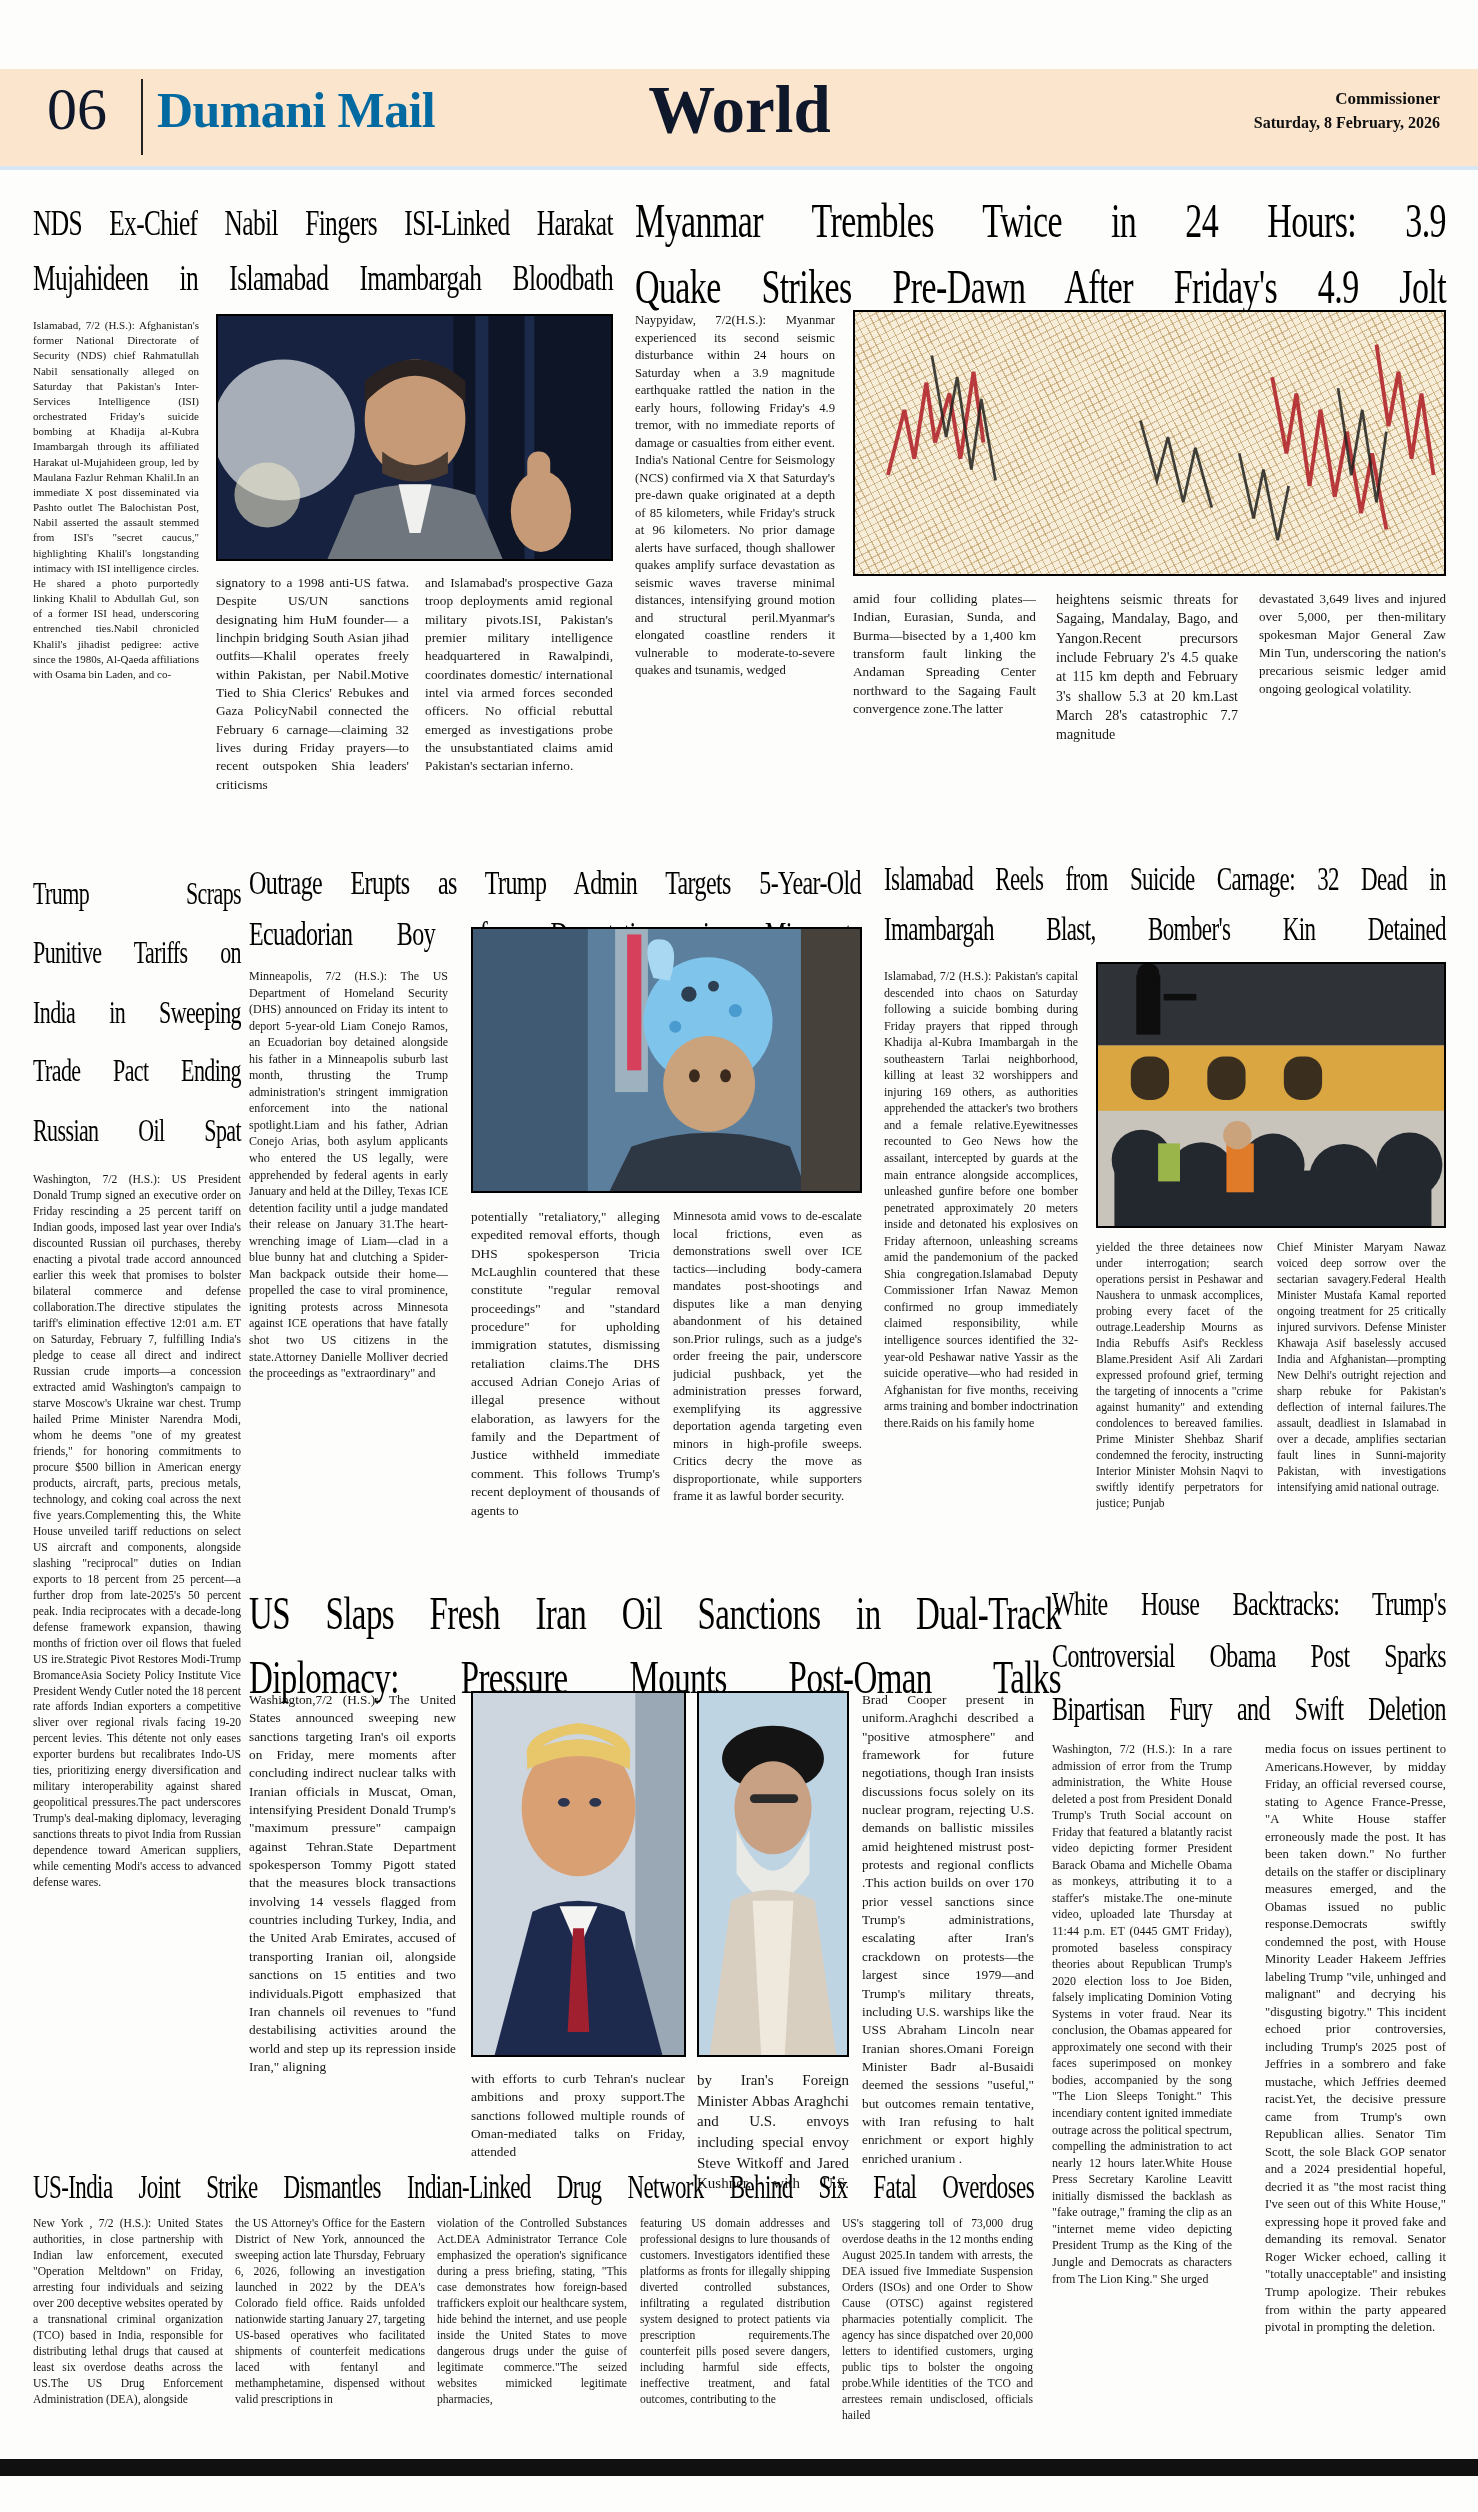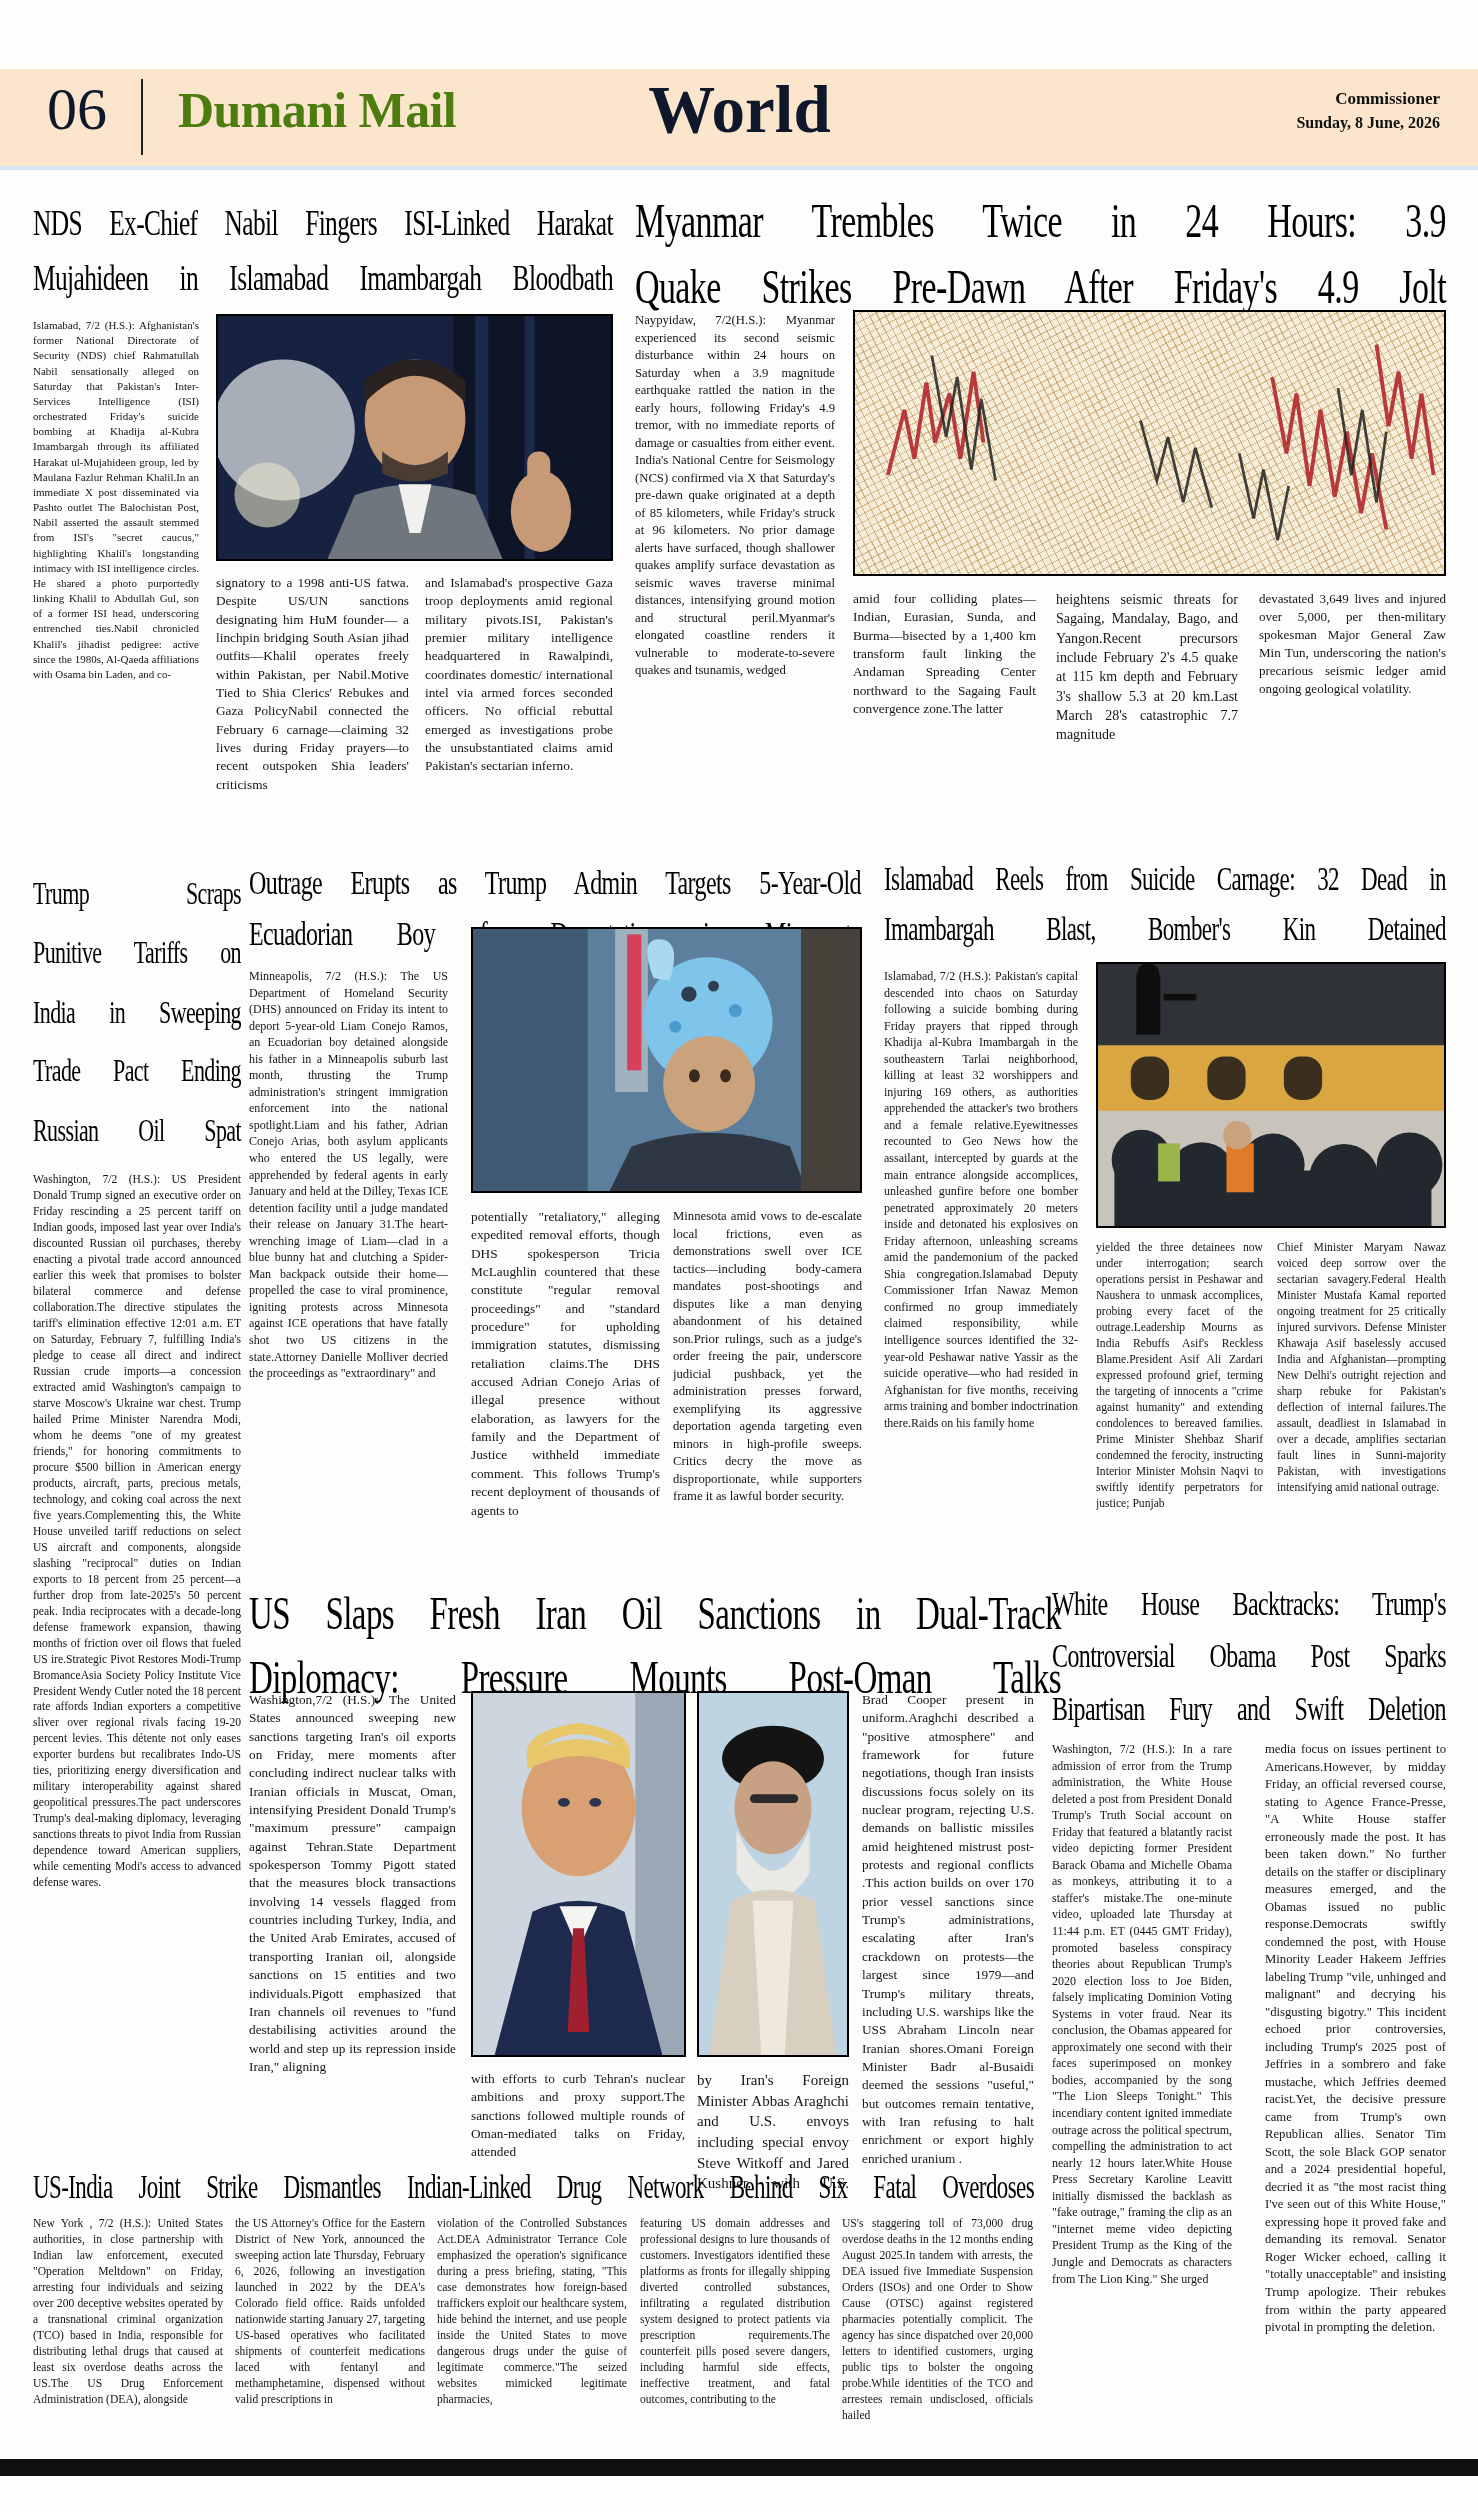--- a/index.html
+++ b/index.html
@@ -2,21 +2,21 @@
 <html style="font-size:8.8px"><head>
 <meta charset="utf-8">
 <style>
   html,body{margin:0;padding:0;background:#e8e8e8;}
   #page{position:relative;width:1479px;height:2512px;background:#fdfdfb;overflow:hidden;
         font-family:"Liberation Serif","DejaVu Serif",serif;color:#131313;}
   .abs{position:absolute;box-sizing:border-box;}
   
   #band{background:#fbe5cd;}
   #bluestrip{background:#d9e7f4;}
-  .brand{color:#4d7c0f;font-weight:700;margin-left:21px;}
+  .brand{color:#0369a1;font-weight:700;}
   .sect{font-weight:700;color:#0f172a;text-align:center;}
   .mast-right{text-align:right;font-weight:700;color:#101010;line-height:1.5;}
   
   .headline{font-weight:400;color:#000;letter-spacing:-0.6px;white-space:pre-line;
             text-align:justify;text-align-last:justify;line-height:1.45;
             transform:scaleY(1.42);transform-origin:top left;}
   
   .bodycol{text-align:justify;line-height:1.38;overflow:hidden;hyphens:none;color:#151515;}
   
   .photo{border:2.8px solid #000;overflow:hidden;background:#ccc;}
@@ -32,21 +32,21 @@
 
 <div id="page">
 
   <header id="band" class="abs" style="left:0;top:69px;width:1479px;height:97px;">
     <div class="abs" style="left:47px;top:5.5px;font-size:60px;font-weight:400;color:#0f172a;">06</div>
     <div class="abs rule" style="left:141px;top:10px;width:1.7px;height:76px;"></div>
     <div class="abs brand" style="left:157px;top:12px;font-size:50px;letter-spacing:-0.6px;">Dumani Mail</div>
     <div class="abs sect" style="left:0;top:1.7px;width:1479px;font-size:67px;">World</div>
     <div class="abs mast-right" style="right:39px;top:16.6px;">
       <div style="font-size:17px;">Commissioner</div>
-      <div style="font-size:16px;">Sunday, 8 June, 2026</div>
+      <div style="font-size:16px;">Saturday, 8 February, 2026</div>
     </div>
   </header>
   <div id="bluestrip" class="abs" style="left:0;top:166px;width:1479px;height:4.4px;"></div>
 
   <section>
     <h1 class="abs headline" style="left:33px;top:178px;width:580px;font-size:25.4px;line-height:1.55;">NDS Ex-Chief Nabil Fingers ISI-Linked Harakat
 Mujahideen in Islamabad Imambargah Bloodbath</h1>
     <div class="abs photo" style="left:216px;top:314px;width:397px;height:247px;">
       <svg viewBox="0 0 718 448" preserveAspectRatio="none">
         <rect width="718" height="448" fill="#16223f"></rect>

